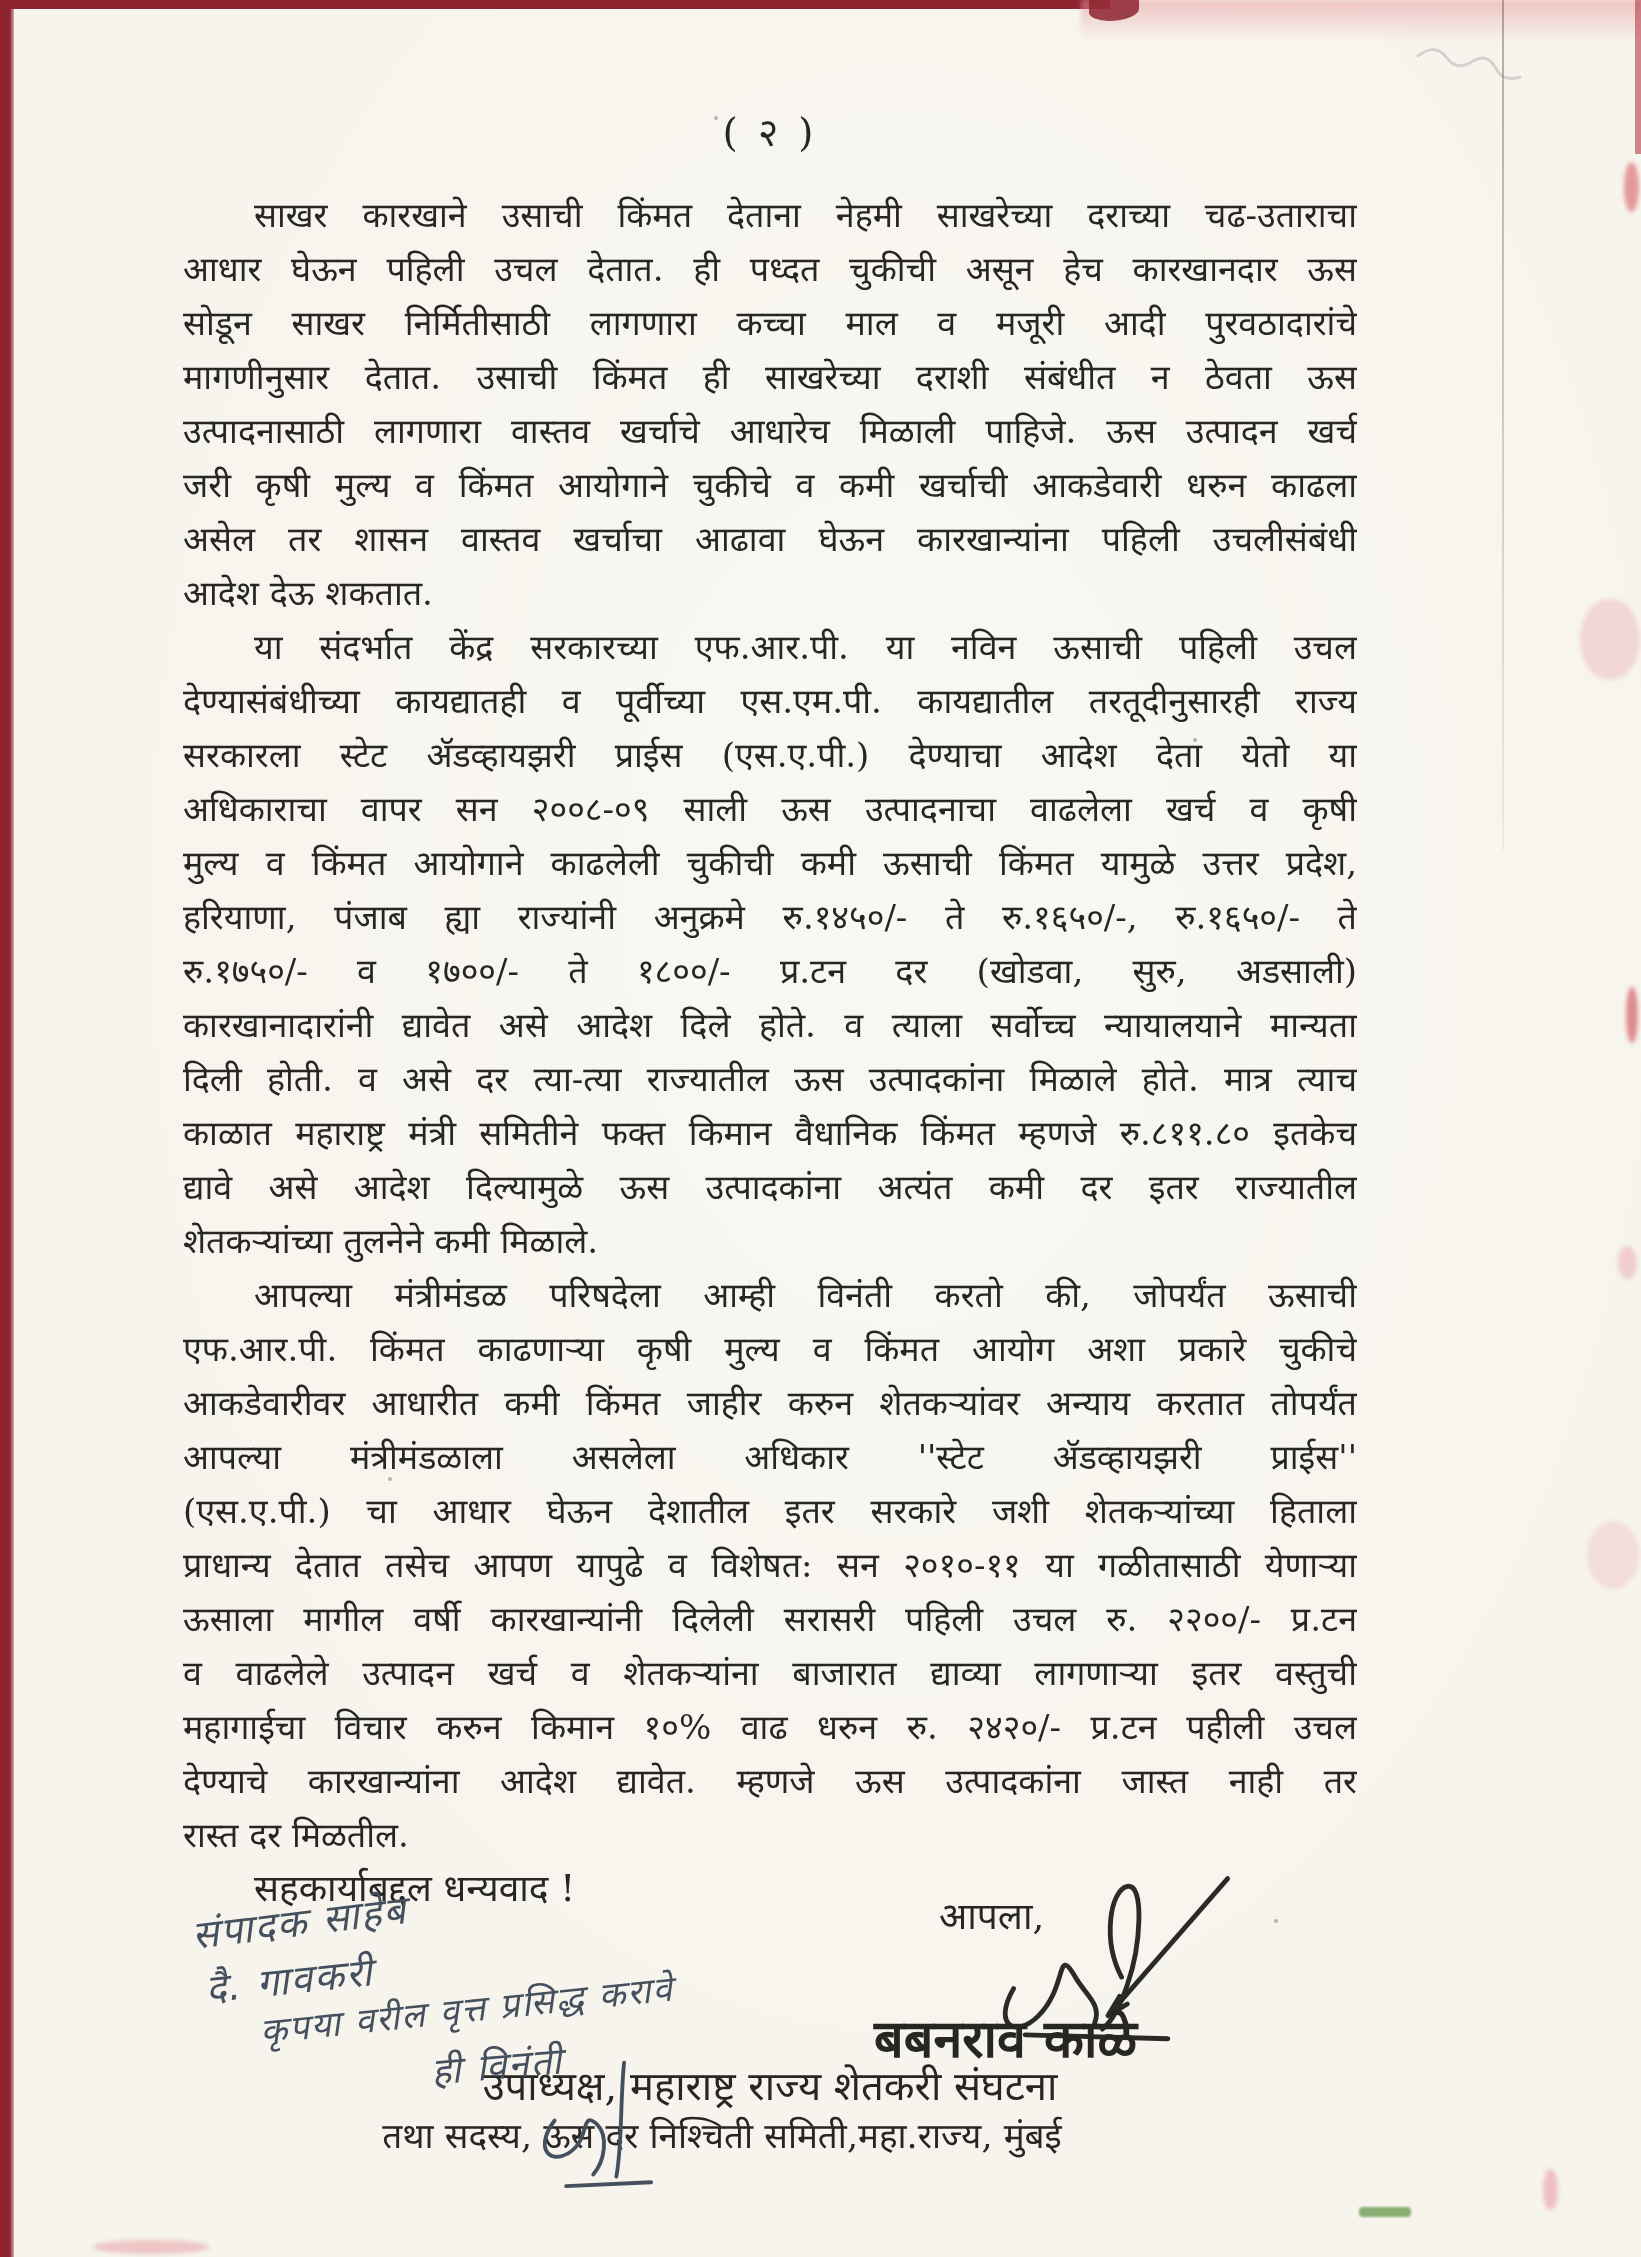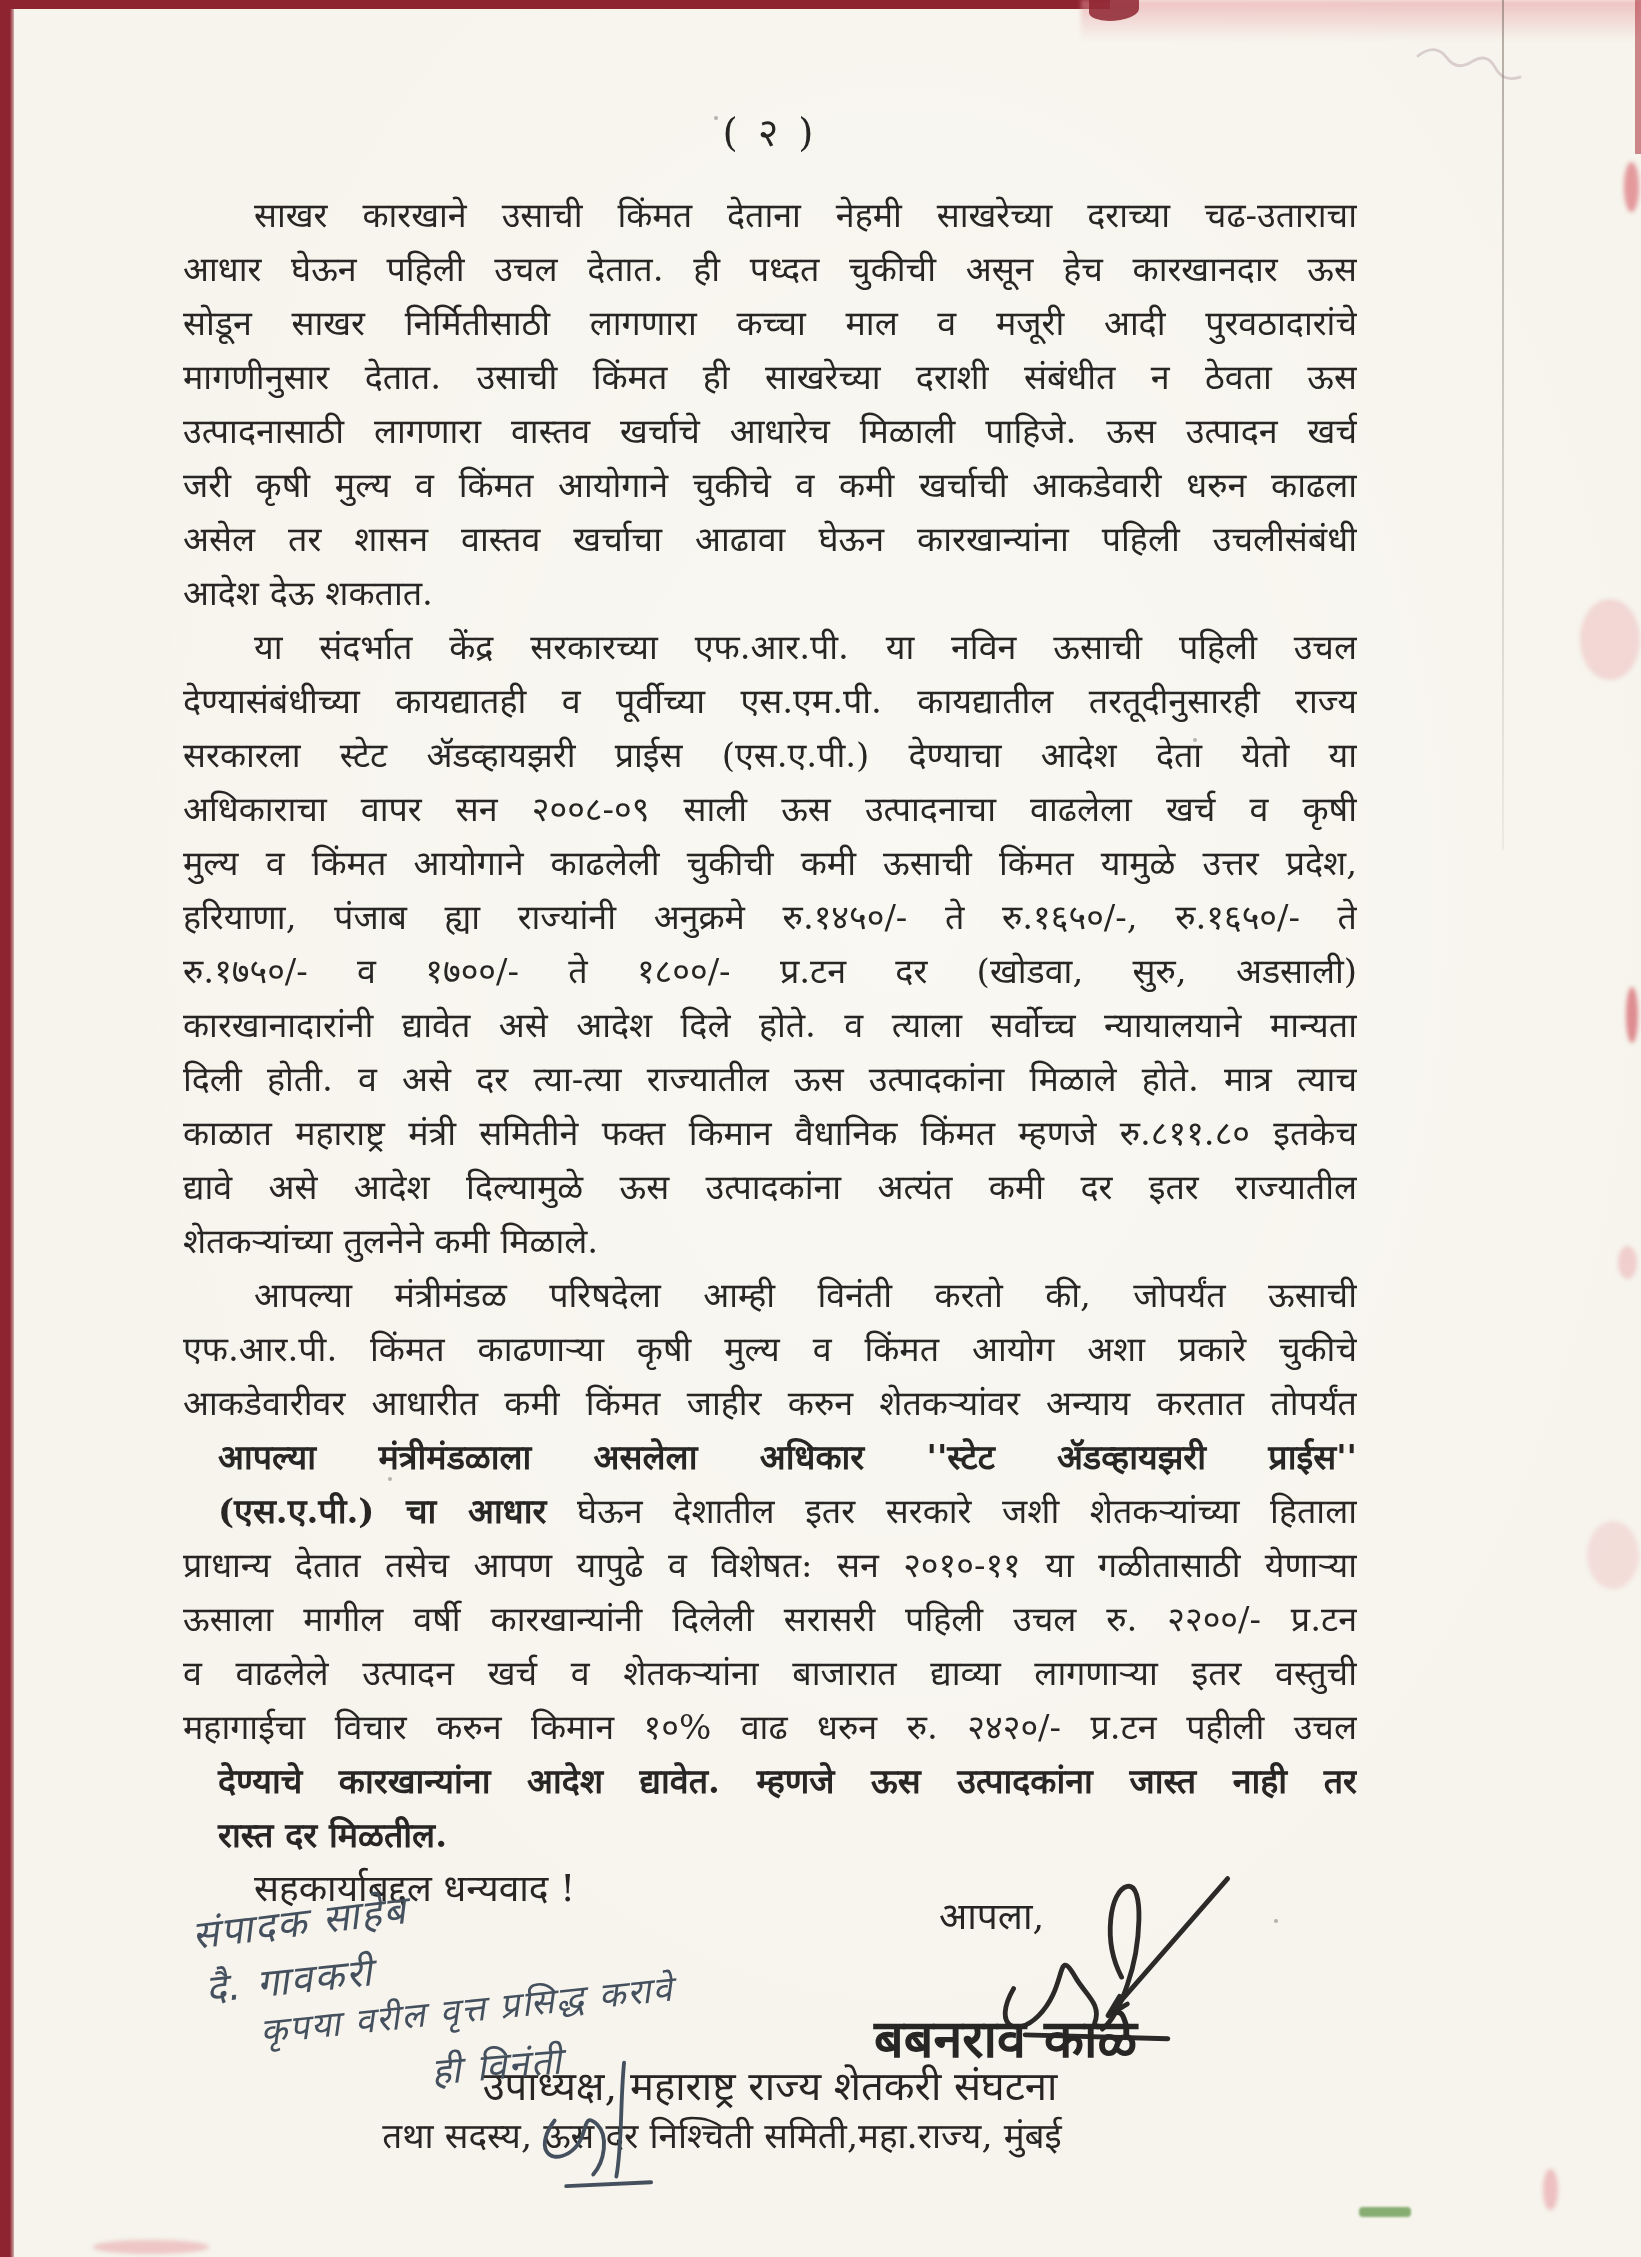--- a/index.html
+++ b/index.html
@@ -35,21 +35,21 @@
   .speck{position:absolute;width:3.9px;height:3.9px;border-radius:50%;background:rgba(60,55,50,.35);}
   .pencil-scribble{position:absolute;left:1412px;top:27px;opacity:.5;}
   
   .page-number{position:absolute;left:183px;top:104px;width:1174px;text-align:center;
     font-size:39px;letter-spacing:3.9px;}
   .letter-body{position:absolute;left:183px;top:188px;width:1174px;font-size:34px;}
   .tline{height:54px;line-height:54px;text-align:justify;text-align-last:justify;
     overflow:hidden;white-space:normal;}
   .tline.last{text-align-last:left;}
   .tline.indent{padding-left:71px;}
-  .tline .b{font-weight:700;margin-left:35px;}
+  .tline .b{font-weight:400;}
   .thanks{height:54px;line-height:54px;padding-left:71px;font-size:37px;}
   
   .salutation{position:absolute;left:939px;top:1889px;font-size:37px;}
   .sig-main{position:absolute;left:975px;top:1863px;}
   .signatory{position:absolute;left:874px;top:2001px;font-size:52px;font-weight:700;}
   .desig1{position:absolute;left:183px;top:2057px;width:1174px;text-align:center;font-size:40px;}
   .desig2{position:absolute;left:135px;top:2111px;width:1174px;text-align:center;font-size:35px;}
   
   .hand{position:absolute;color:var(--hand-ink,#45505e);
     font-family:"DejaVu Sans","Liberation Sans",sans-serif;font-style:italic;

